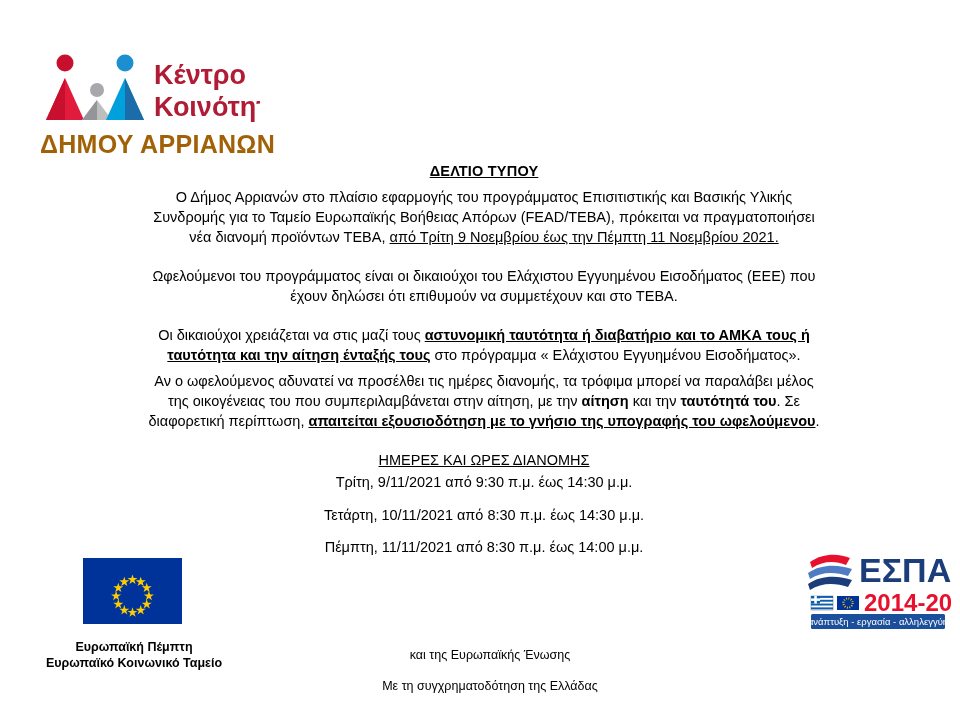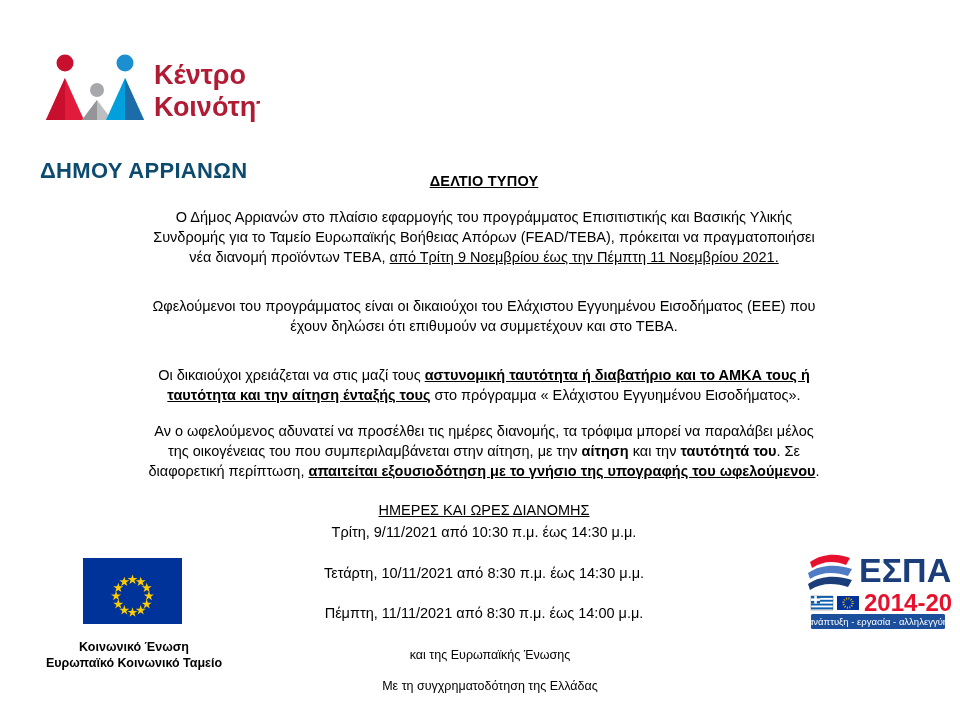--- a/index.html
+++ b/index.html
@@ -23,41 +23,41 @@
     left: 44px;
     top: 52px;
     width: 216px;
     height: 70px;
   }
   #kk-logo svg { display: block; }
 
   #municipality {
     position: absolute;
     left: 40px;
-    top: 158px;
-    font-size: 22px;
+    top: 130px;
+    font-size: 25px;
     font-weight: bold;
     letter-spacing: 0.3px;
-    color: #0c4a6e;
+    color: #a16207;
     white-space: nowrap;
   }
 
   
   #doc-body {
     position: absolute;
     left: 148px;
     top: 155px;
     width: 672px;
     text-align: center;
     font-size: 14.5px;
     line-height: 1.38;
   }
 
   .para {
-    margin: 16px 0 0 0;
+    margin: 6px 0 0 0;
     text-align: center;
   }
   .spacer-sm { height: 13px; }
   .spacer-xs { height: 6px; }
 
   .title-line {
     font-weight: bold;
     text-decoration: underline;
     letter-spacing: 0.2px;
   }
@@ -75,21 +75,21 @@
   }
 
   #schedule {
     font-size: 14.5px;
     line-height: 1.4;
   }
   #schedule .sched-title {
     font-weight: normal;
     text-decoration: underline;
   }
-  #schedule .sched-row { margin-top: 20px; }
+  #schedule .sched-row { margin-top: 12px; }
   #schedule .sched-row.first { margin-top: 2px; }
 
   
   #eu-flag {
     position: absolute;
     left: 83px;
     top: 558px;
     width: 99px;
     height: 66px;
   }
@@ -179,21 +179,21 @@
 
   <div class="para"><span>Αν ο ωφελούμενος  αδυνατεί  να προσέλθει τις  ημέρες διανομής,  τα τρόφιμα  μπορεί να παραλάβει μέλος της οικογένειας  του που συμπεριλαμβάνεται   στην  αίτηση,  με την </span><span class="b">αίτηση</span><span> και την </span><span class="b">ταυτότητά του</span><span>. Σε διαφορετική  περίπτωση, </span><span class="bu">απαιτείται  εξουσιοδότηση με το γνήσιο  της υπογραφής του ωφελούμενου</span><span>.</span></div>
 
   <div class="spacer-xs"></div>
 
 
   <div class="spacer-sm"></div>
 
   <div id="schedule">
     <div class="sched-title">ΗΜΕΡΕΣ ΚΑΙ ΩΡΕΣ ΔΙΑΝΟΜΗΣ</div>
-    <div class="sched-row first">Τρίτη,  9/11/2021 από 10:30 π.μ.  έως 14:30 μ.μ.</div>
+    <div class="sched-row first">Τρίτη,  9/11/2021 από 9:30 π.μ.  έως 14:30 μ.μ.</div>
     <div class="sched-row">Τετάρτη,   10/11/2021 από 8:30 π.μ. έως 14:30 μ.μ.</div>
     <div class="sched-row">Πέμπτη,  11/11/2021 από 8:30 π.μ.  έως 14:00 μ.μ.</div>
   </div>
 
 </div>
 
 <div id="eu-flag">
   <svg width="99" height="66" viewBox="0 0 99 66" xmlns="http://www.w3.org/2000/svg">
     <rect x="0" y="0" width="99" height="66" fill="#003399"></rect>
     <g fill="#ffcc00">
@@ -206,21 +206,21 @@
       <polygon points="49.5,49.3 50.7,52.9 54.5,52.9 51.4,55.1 52.6,58.7 49.5,56.5 46.4,58.7 47.6,55.1 44.5,52.9 48.3,52.9"></polygon>
       <polygon points="41.3,47.1 42.5,50.7 46.3,50.7 43.2,52.9 44.4,56.5 41.3,54.3 38.2,56.5 39.4,52.9 36.3,50.7 40.1,50.7"></polygon>
       <polygon points="35.3,41.1 36.5,44.7 40.3,44.7 37.2,46.9 38.4,50.5 35.3,48.3 32.2,50.5 33.4,46.9 30.3,44.7 34.1,44.7"></polygon>
       <polygon points="33.1,32.9 34.3,36.5 38.1,36.5 35,38.7 36.2,42.3 33.1,40.1 30,42.3 31.2,38.7 28.1,36.5 31.9,36.5"></polygon>
       <polygon points="35.3,24.7 36.5,28.3 40.3,28.3 37.2,30.5 38.4,34.1 35.3,31.9 32.2,34.1 33.4,30.5 30.3,28.3 34.1,28.3"></polygon>
       <polygon points="41.3,18.7 42.5,22.3 46.3,22.3 43.2,24.5 44.4,28.1 41.3,25.9 38.2,28.1 39.4,24.5 36.3,22.3 40.1,22.3"></polygon>
     </g>
   </svg>
 </div>
 
-<div id="eu-label-1">Κοινωνικό Ένωση</div>
+<div id="eu-label-1">Ευρωπαϊκή Πέμπτη</div>
 <div id="eu-label-2">Ευρωπαϊκό Κοινωνικό Ταμείο</div>
 
 <div id="cofund">
   <div>και της Ευρωπαϊκής Ένωσης</div>
   <div>Με τη  συγχρηματοδότηση της Ελλάδας</div>
 </div>
 
 <div id="espa-logo">
   <svg width="145" height="86" viewBox="0 0 145 86" xmlns="http://www.w3.org/2000/svg">
 

